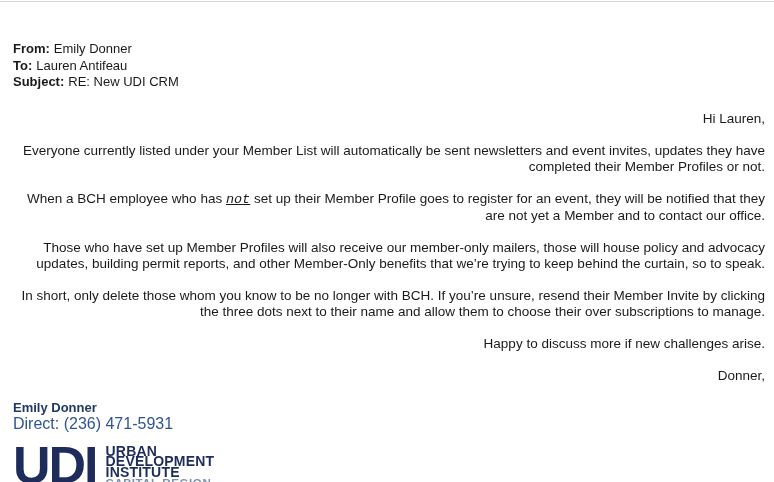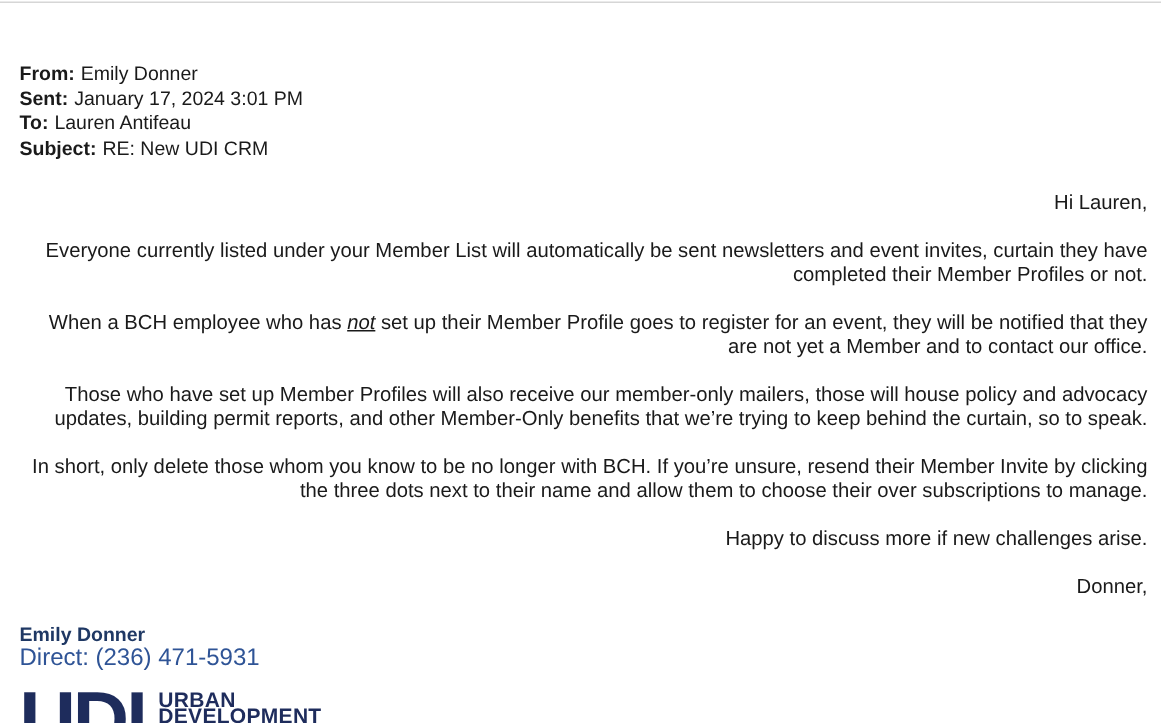--- a/index.html
+++ b/index.html
@@ -32,21 +32,21 @@
   
   .email-body {
     margin-top: 20px;
     width: 752px;
     font-size: 13.5px;
     line-height: 16px;
     color: #1a1a1a;
     text-align: right;
   }
   .email-body p { margin-bottom: 16px; }
-  .em-not { font-style: italic; text-decoration: underline; }
+  .em-not { font-style: italic; text-decoration: underline; font-family: Liberation Mono, monospace; }
   
   .sig-name {
     margin-top: 16px;
     font-size: 13px;
     line-height: 16px;
     font-weight: bold;
     color: #1f3864;
   }
   .sig-phone {
     font-size: 16px;
@@ -92,33 +92,30 @@
 
 <div class="top-rule"></div>
 
 <div class="email-wrap">
 
   <div class="email-header">
     <div>
       <span class="hdr-label">From:</span><span>Emily Donner</span>
     </div>
     <div>
-      <span class="hdr-label">Sent:</span><span>January 17, 2024 3:01 PM</span>
-    </div>
-    <div>
       <span class="hdr-label">To:</span><span>Lauren Antifeau</span>
     </div>
     <div>
       <span class="hdr-label">Subject:</span><span>RE: New UDI CRM</span>
     </div>
   </div>
 
   <div class="email-body">
     <p>Hi Lauren,</p>
-    <p>Everyone currently listed under your Member List will automatically be sent newsletters and event invites, curtain they have completed their Member Profiles or not.</p>
+    <p>Everyone currently listed under your Member List will automatically be sent newsletters and event invites, updates they have completed their Member Profiles or not.</p>
     <p><span>When a BCH employee who has </span><span class="em-not">not</span><span> set up their Member Profile goes to register for an event, they will be notified that they are not yet a Member and to contact our office.</span></p>
     <p>Those who have set up Member Profiles will also receive our member-only mailers, those will house policy and advocacy updates, building permit reports, and other Member-Only benefits that we’re trying to keep behind the curtain, so to speak.</p>
     <p>In short, only delete those whom you know to be no longer with BCH. If you’re unsure, resend their Member Invite by clicking the three dots next to their name and allow them to choose their over subscriptions to manage.</p>
     <p>Happy to discuss more if new challenges arise.</p>
     <p>Donner,</p>
   </div>
 
   <div>
     <div class="sig-name">Emily Donner</div>
     <div class="sig-phone">Direct: (236) 471-5931</div>

